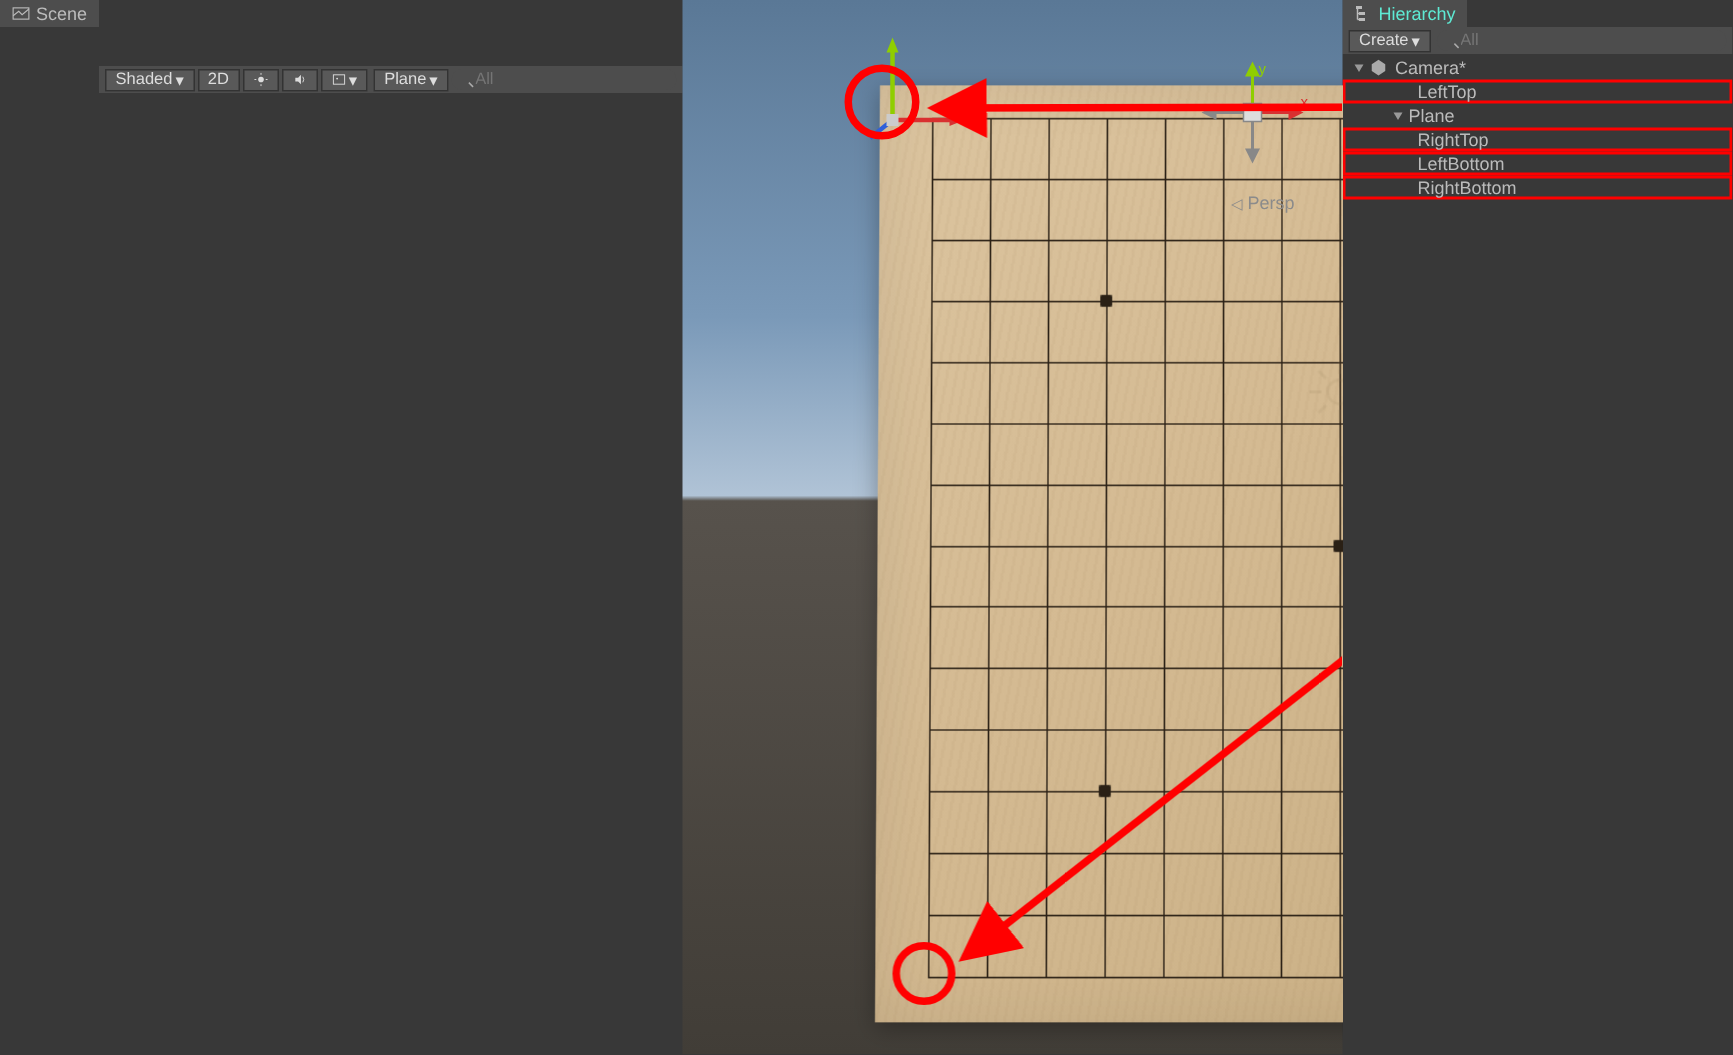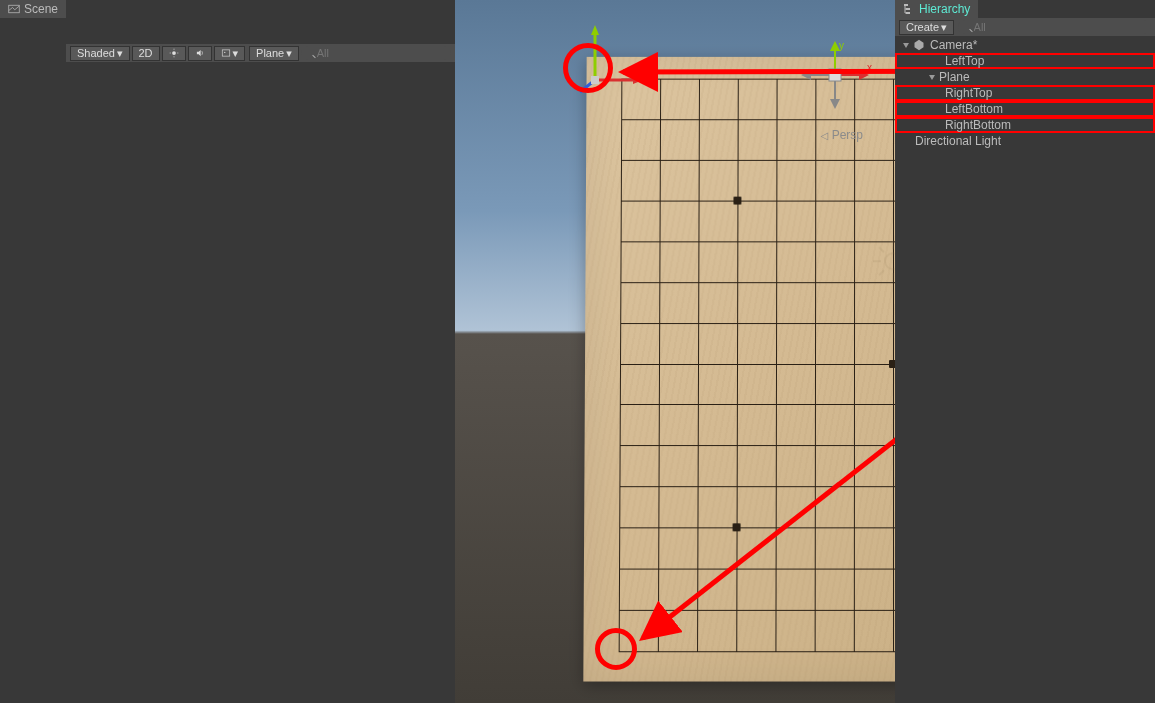--- a/index.html
+++ b/index.html
@@ -255,17 +255,14 @@
     </div>
     <div class="tree-item indent-3 anno-box">
       <span>RightTop</span>
     </div>
     <div class="tree-item indent-3 anno-box">
       <span>LeftBottom</span>
     </div>
     <div class="tree-item indent-3 anno-box">
       <span>RightBottom</span>
     </div>
-    <div class="tree-item indent-1">
-      <span>Directional Light</span>
-    </div>
   </div>
 </div>
 
 </body></html>

